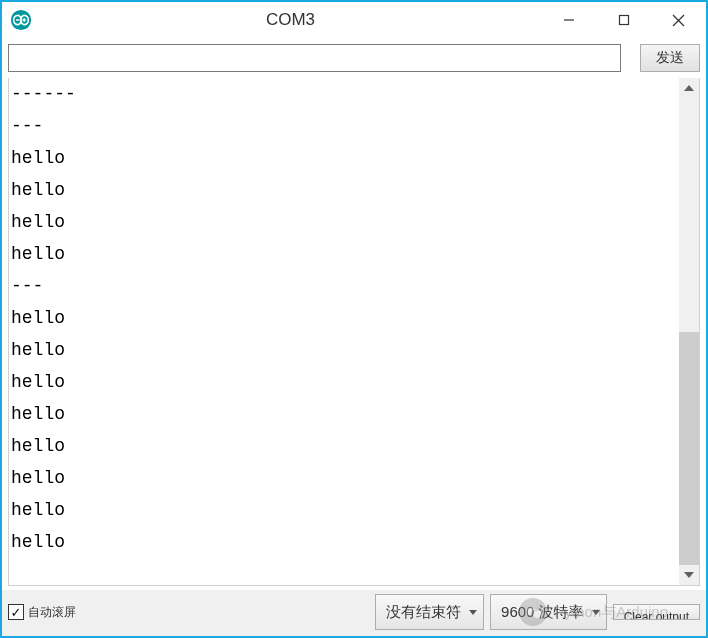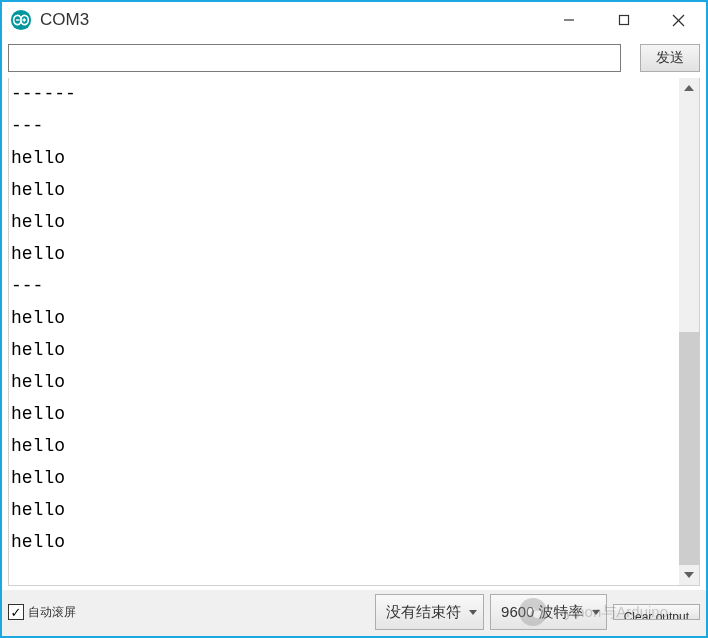--- a/index.html
+++ b/index.html
@@ -18,20 +18,21 @@
       background: #fff;
       display: flex;
       flex-direction: column;
     }
     .titlebar {
       height: 36px;
       display: flex;
       align-items: center;
       background: #fff;
       padding-left: 8px;
+      text-align: center;
     }
     .title-icon {
       width: 22px;
       height: 22px;
       margin-right: 8px;
       flex-shrink: 0;
     }
     .title-text {
       font-size: 17px;
       color: #333;

